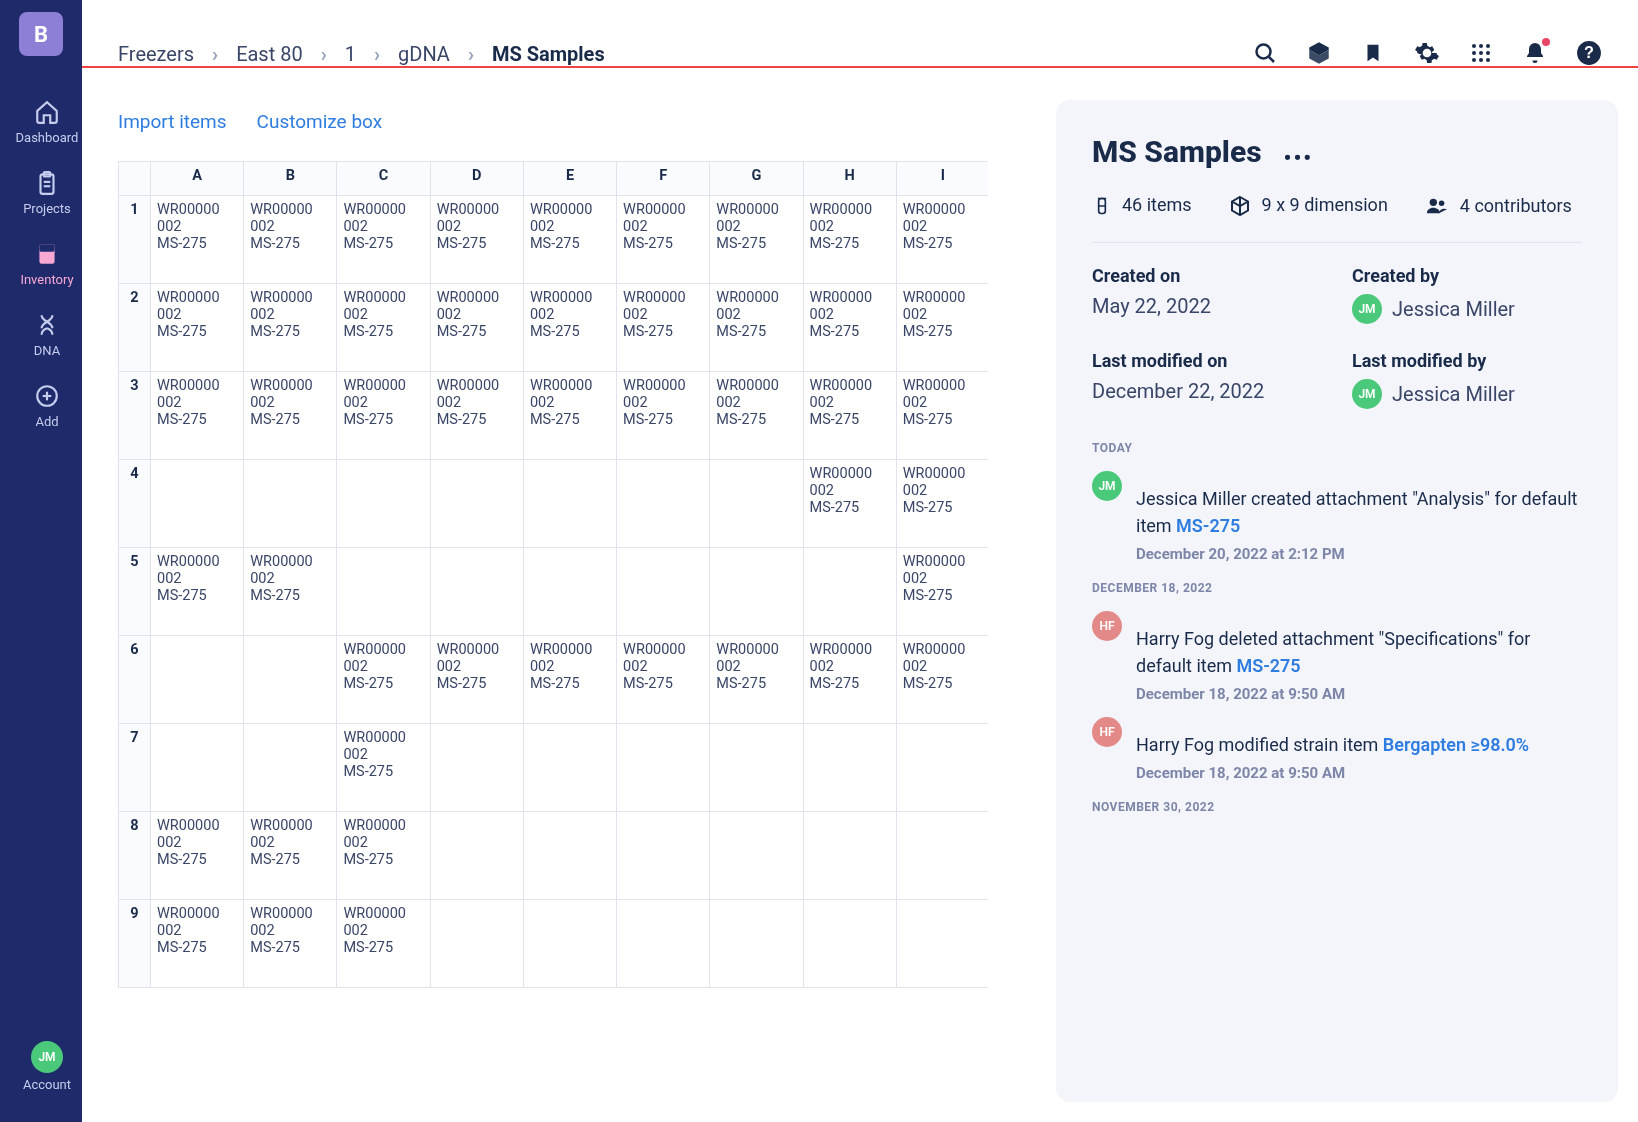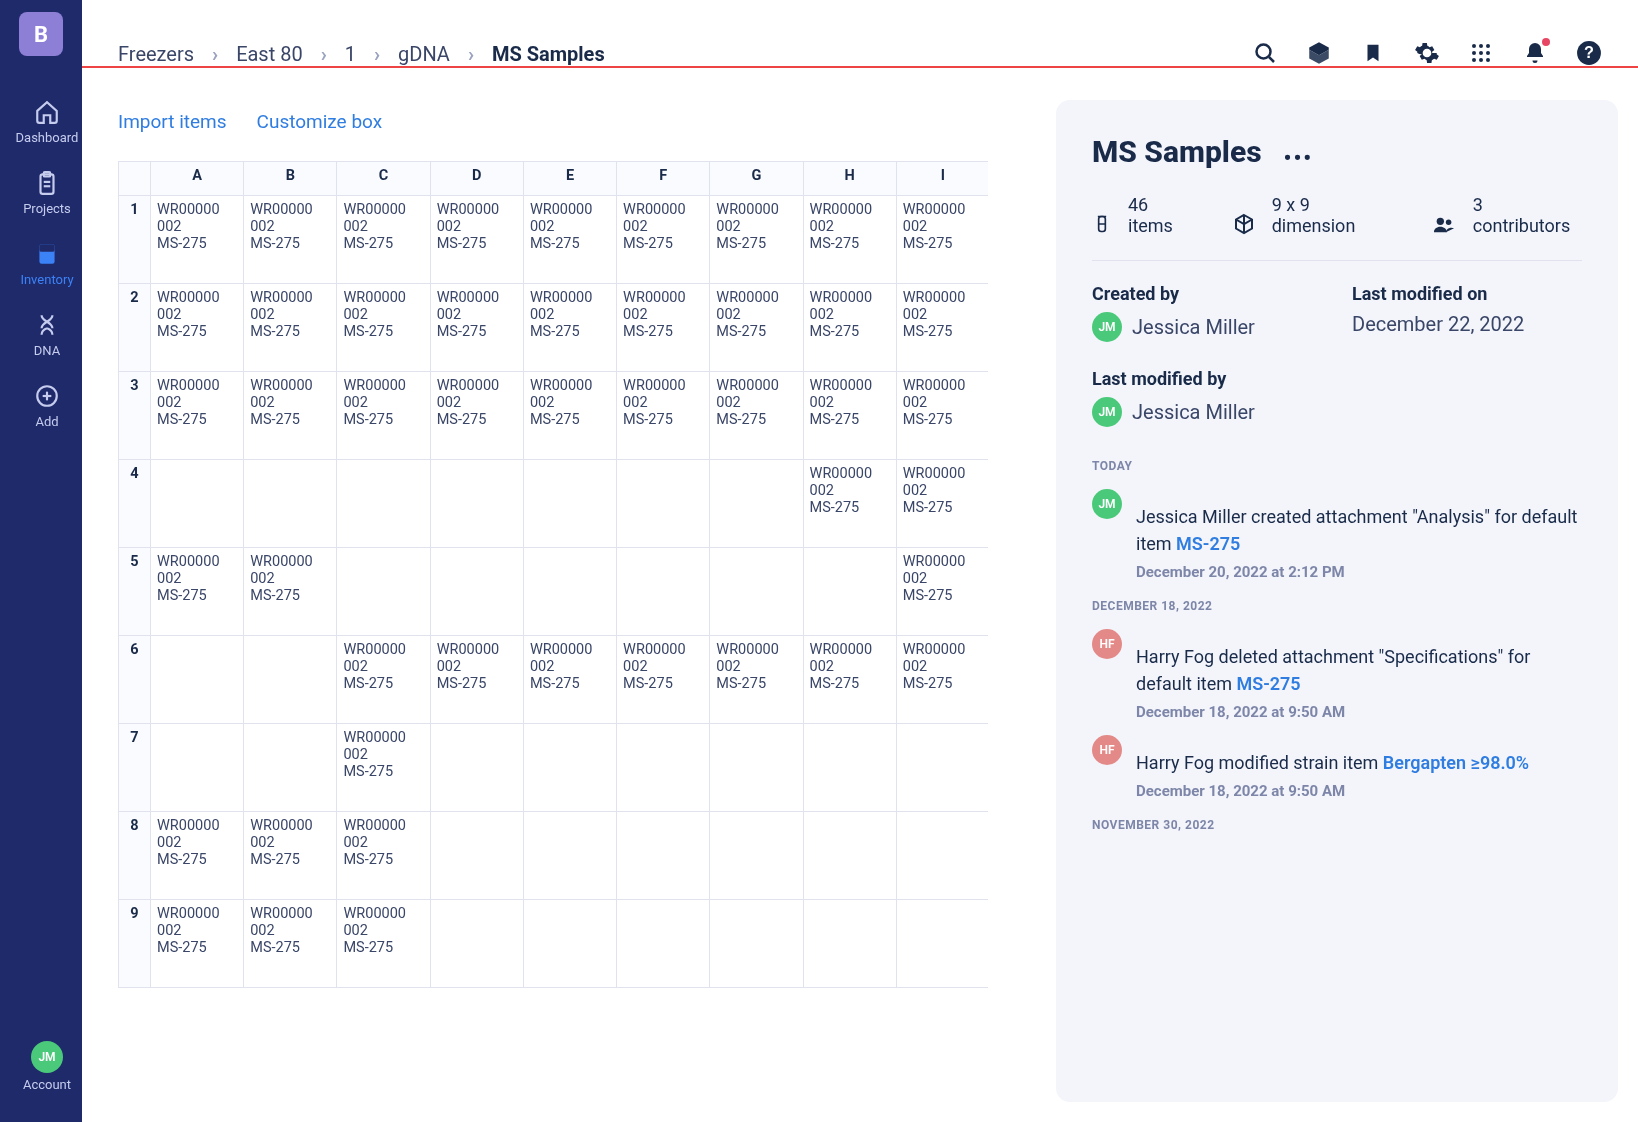--- a/index.html
+++ b/index.html
@@ -33,21 +33,21 @@
     color:#fff; font-weight:700; font-size:22px;
     margin-bottom: 30px;
   }
   .side-item {
     display:flex; flex-direction:column; align-items:center;
     gap:4px; margin: 12px 0; cursor:pointer;
     color:#c6cced;
     width:100%;
     padding-left:12px;
   }
-  .side-item.active { color:#3b82f6; }
+  .side-item.active { color:#f9a8d4; }
   .side-item .ic { width:28px; height:28px; display:flex; align-items:center; justify-content:center; }
   .side-spacer { flex:1; }
   .side-item.account .avatar {
     width:32px; height:32px; border-radius:50%;
     background:#4bc97a; color:#fff; font-size:12px; font-weight:600;
     display:flex; align-items:center; justify-content:center;
   }
   
   .topbar {
     position:absolute;
@@ -121,21 +121,21 @@
     width:562px;
     background:#f3f5fb;
     border-radius:14px;
     padding:34px 36px 0 36px;
     color:#1a2b4a;
     overflow:hidden;
   }
   .panel h1 { font-size:30px; font-weight:800; display:inline-block; }
   .panel .more { display:inline-block; margin-left:18px; font-size:22px; font-weight:700; cursor:pointer; color:#1a2b4a; letter-spacing:2px; vertical-align:middle;}
   .panel .stats { display:flex; gap:36px; align-items:center; margin:24px 0 24px; font-size:18px; color:#1a2b4a; }
-  .panel .stats .stat { display:flex; align-items:flex-end; gap:16px; }
+  .panel .stats .stat { display:flex; align-items:flex-start; gap:10px; }
   .panel hr { border:0; border-top:1px solid #e0e3ee; margin: 0 0 22px; }
   .meta-grid {
     display:grid;
     grid-template-columns: 1fr 1fr;
     row-gap: 26px; column-gap: 30px;
     margin-bottom: 32px;
   }
   .meta-label { font-weight:700; font-size:18px; color:#1a2b4a; margin-bottom:8px; }
   .meta-value { font-size:20px; color:#3a4668; display:flex; align-items:center; gap:10px;}
   .avatar-sm {
@@ -627,27 +627,31 @@
     </div>
     <div class="stat">
       <span>
         <svg width="26" height="22" viewBox="0 0 24 24" fill="#1a2b4a">
             <circle cx="8" cy="8" r="4"></circle>
             <circle cx="17" cy="9" r="3"></circle>
             <path d="M1 20c0-3.5 3-6 7-6s7 2.5 7 6"></path>
             <path d="M14 20c0-2.5 2.5-5 6-5 1 0 2 .2 3 .6"></path>
           </svg>
       </span>
-      <span>3 contributors</span>
+      <span>4 contributors</span>
     </div>
   </div>
 
   <hr>
 
   <div class="meta-grid">
+    <div>
+      <div class="meta-label">Created on</div>
+      <div class="meta-value">May 22, 2022</div>
+    </div>
     <div>
       <div class="meta-label">Created by</div>
       <div class="meta-value">
         <span class="avatar-sm">JM</span>
         <span>Jessica Miller</span>
       </div>
     </div>
     <div>
       <div class="meta-label">Last modified on</div>
       <div class="meta-value">December 22, 2022</div>

